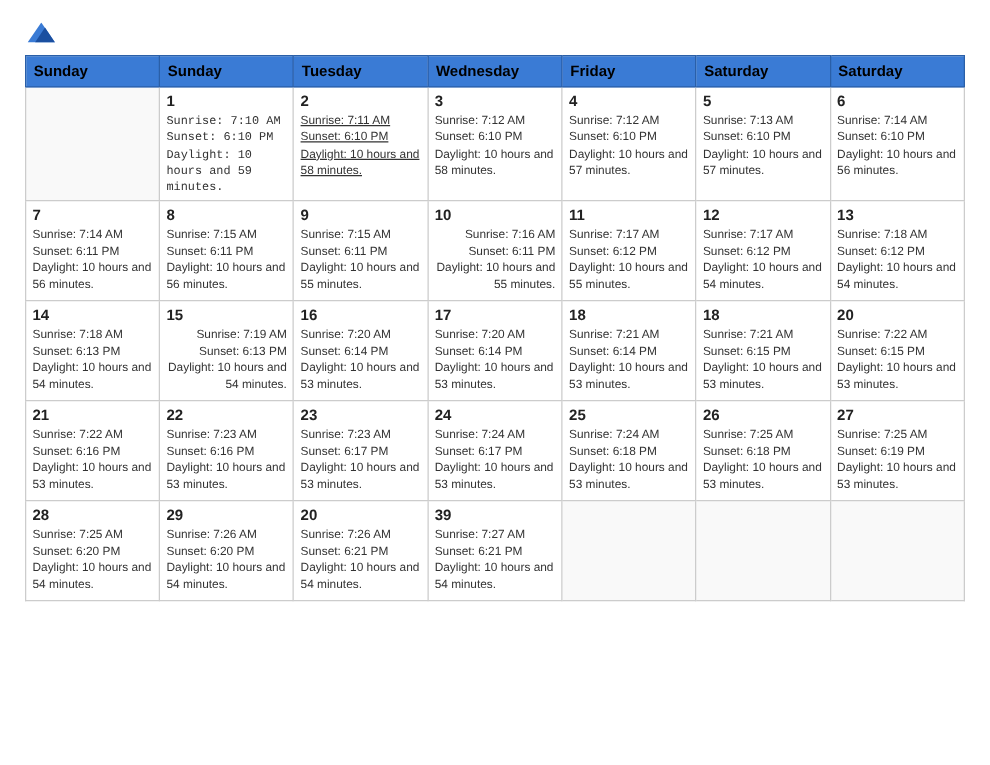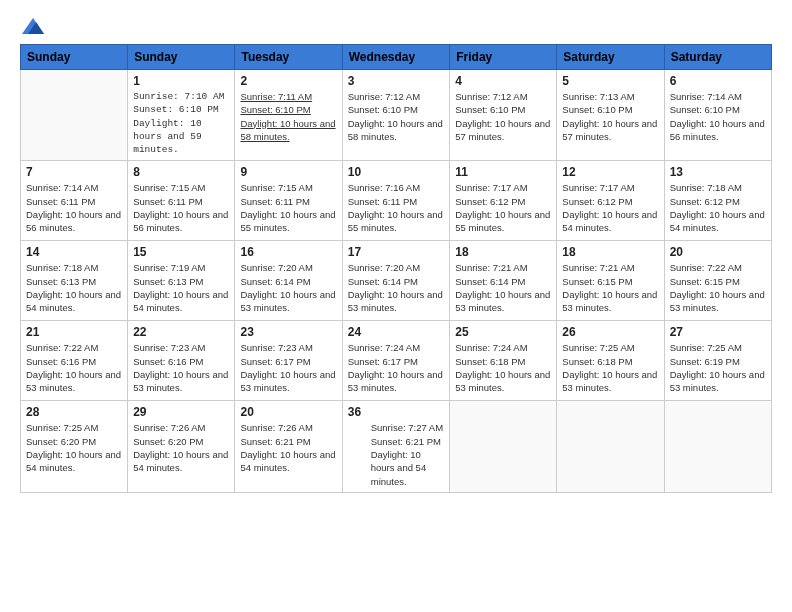--- a/index.html
+++ b/index.html
@@ -181,21 +181,21 @@
 Daylight: 10 hours and 56 minutes.</div>
           </td>
           <td>
             <div class="day-number">9</div>
             <div class="day-info" style="white-space: pre-line;">Sunrise: 7:15 AM
 Sunset: 6:11 PM
 Daylight: 10 hours and 55 minutes.</div>
           </td>
           <td>
             <div class="day-number">10</div>
-            <div class="day-info" style="white-space: pre-line;">Sunrise: 7:16 AM
+            <div class="day-info" style="white-space: pre-line; text-align: right;">Sunrise: 7:16 AM
 Sunset: 6:11 PM
 Daylight: 10 hours and 55 minutes.</div>
           </td>
           <td>
             <div class="day-number">11</div>
             <div class="day-info" style="white-space: pre-line;">Sunrise: 7:17 AM
 Sunset: 6:12 PM
 Daylight: 10 hours and 55 minutes.</div>
           </td>
           <td>
@@ -213,21 +213,21 @@
         </tr>
         <tr>
           <td>
             <div class="day-number">14</div>
             <div class="day-info" style="white-space: pre-line;">Sunrise: 7:18 AM
 Sunset: 6:13 PM
 Daylight: 10 hours and 54 minutes.</div>
           </td>
           <td>
             <div class="day-number">15</div>
-            <div class="day-info" style="white-space: pre-line;">Sunrise: 7:19 AM
+            <div class="day-info" style="white-space: pre-line; text-align: right;">Sunrise: 7:19 AM
 Sunset: 6:13 PM
 Daylight: 10 hours and 54 minutes.</div>
           </td>
           <td>
             <div class="day-number">16</div>
             <div class="day-info" style="white-space: pre-line;">Sunrise: 7:20 AM
 Sunset: 6:14 PM
 Daylight: 10 hours and 53 minutes.</div>
           </td>
           <td>
@@ -312,22 +312,22 @@
 Sunset: 6:20 PM
 Daylight: 10 hours and 54 minutes.</div>
           </td>
           <td>
             <div class="day-number">20</div>
             <div class="day-info" style="white-space: pre-line;">Sunrise: 7:26 AM
 Sunset: 6:21 PM
 Daylight: 10 hours and 54 minutes.</div>
           </td>
           <td>
-            <div class="day-number">36</div>
-            <div class="day-info" style="white-space: pre-line; margin-left: 23px;">Sunrise: 7:27 AM
+            <div class="day-number">39</div>
+            <div class="day-info" style="white-space: pre-line;">Sunrise: 7:27 AM
 Sunset: 6:21 PM
 Daylight: 10 hours and 54 minutes.</div>
           </td>
           <td class="empty"></td>
           <td class="empty"></td>
           <td class="empty"></td>
         </tr>
       </tbody>
   </table>
 </div>

